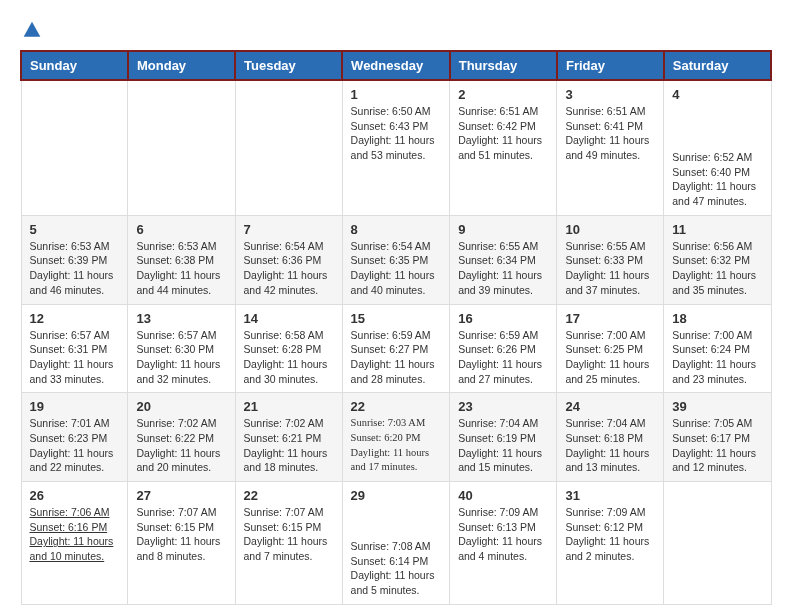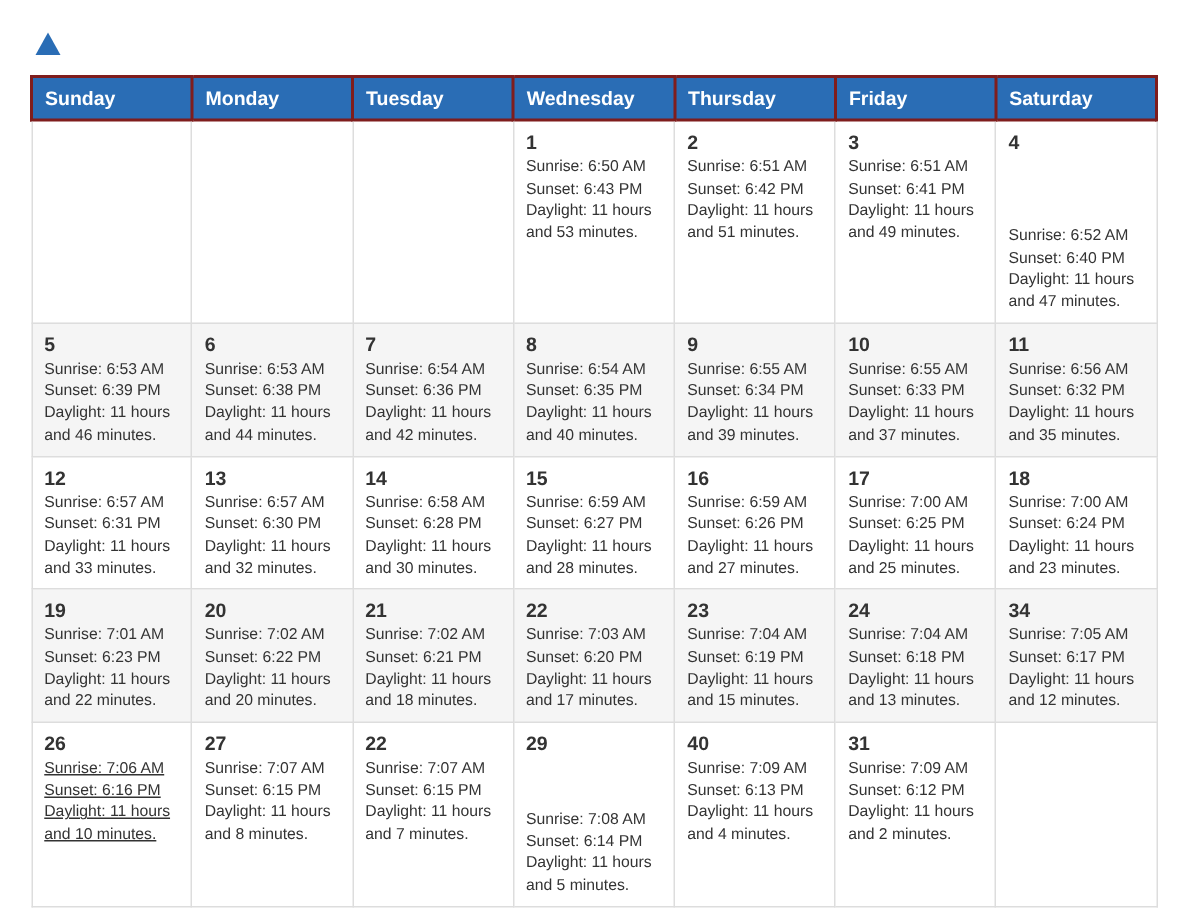--- a/index.html
+++ b/index.html
@@ -278,41 +278,41 @@
         </td>
         <td>
           <span class="day-number">21</span>
           <div class="day-info" style="white-space: pre-line;">Sunrise: 7:02 AM
 Sunset: 6:21 PM
 Daylight: 11 hours
 and 18 minutes.</div>
         </td>
         <td>
           <span class="day-number">22</span>
-          <div class="day-info" style="white-space: pre-line;">Sunrise: 7:03 AM
+          <div class="day-info" style="white-space: pre-line; font-family: Liberation Serif, serif;">Sunrise: 7:03 AM
 Sunset: 6:20 PM
 Daylight: 11 hours
 and 17 minutes.</div>
         </td>
         <td>
           <span class="day-number">23</span>
           <div class="day-info" style="white-space: pre-line;">Sunrise: 7:04 AM
 Sunset: 6:19 PM
 Daylight: 11 hours
 and 15 minutes.</div>
         </td>
         <td>
           <span class="day-number">24</span>
           <div class="day-info" style="white-space: pre-line;">Sunrise: 7:04 AM
 Sunset: 6:18 PM
 Daylight: 11 hours
 and 13 minutes.</div>
         </td>
         <td>
-          <span class="day-number">34</span>
+          <span class="day-number">39</span>
           <div class="day-info" style="white-space: pre-line;">Sunrise: 7:05 AM
 Sunset: 6:17 PM
 Daylight: 11 hours
 and 12 minutes.</div>
         </td>
       </tr>
       <tr>
         <td>
           <span class="day-number">26</span>
           <div class="day-info" style="white-space: pre-line; text-decoration: underline;">Sunrise: 7:06 AM

